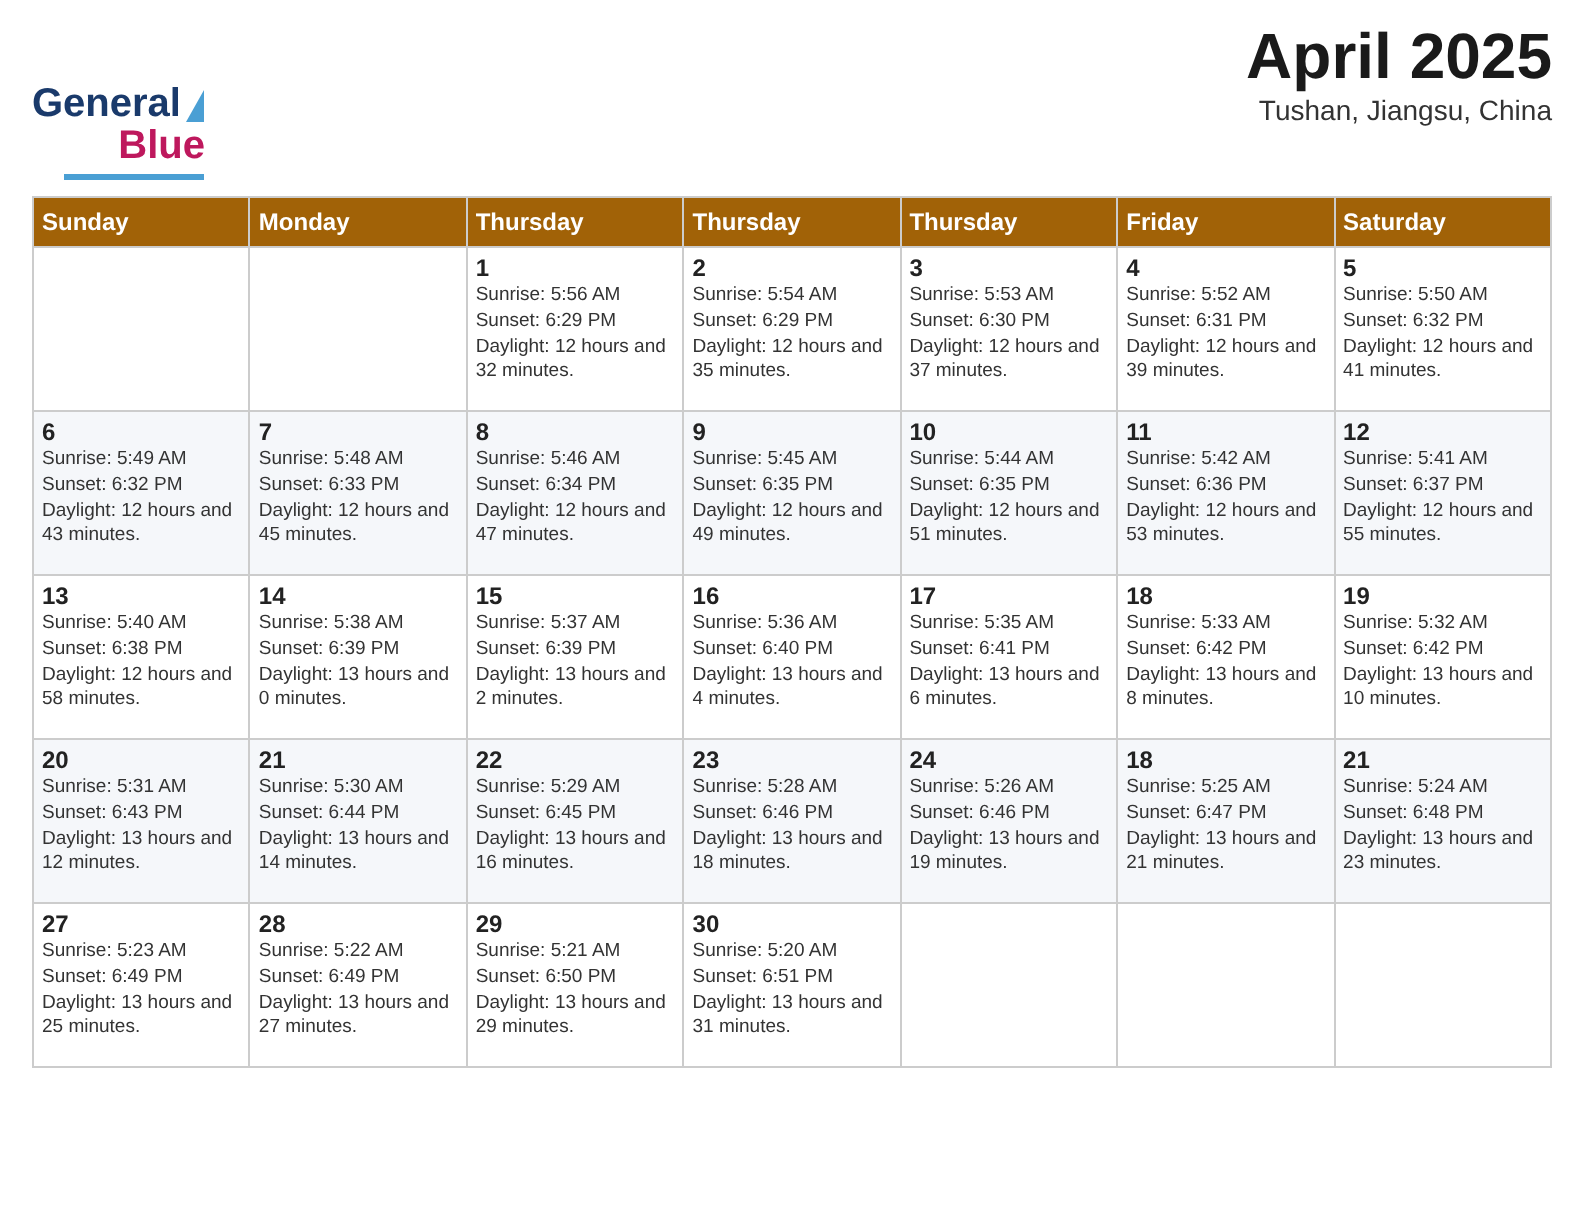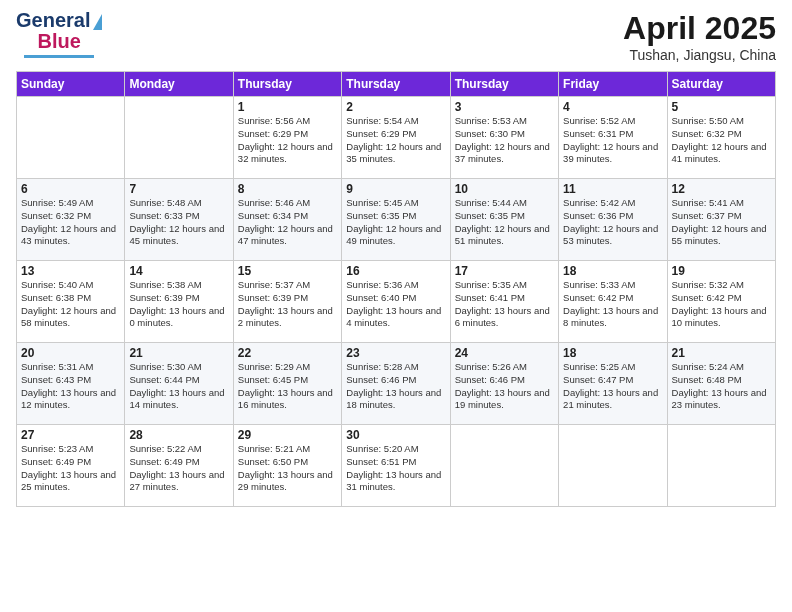--- a/index.html
+++ b/index.html
@@ -18,21 +18,22 @@
     }
     .header {
       display: flex;
       justify-content: space-between;
       align-items: flex-start;
       margin-bottom: 8px;
     }
     .logo {
       display: flex;
       flex-direction: column;
-      align-items: center;
+      align-items: flex-end;
+      margin-top: 32px;
     }
     .logo-text {
       font-size: 20px;
       font-weight: bold;
       color: #1a3a6b;
       line-height: 1;
     }
     .logo-text span {
       color: #4a9fd4;
     }
@@ -52,21 +53,21 @@
     }
     .subtitle {
       font-size: 14px;
       color: #333;
     }
     .calendar {
       width: 100%;
       border-collapse: collapse;
     }
     .calendar th {
-      background: #6d28d9;
+      background: #a16207;
       color: #fff;
       font-size: 12px;
       font-weight: bold;
       padding: 5px 4px;
       text-align: left;
       border: 1px solid #ccc;
     }
     .calendar td {
       border: 1px solid #ccc;
       vertical-align: top;

